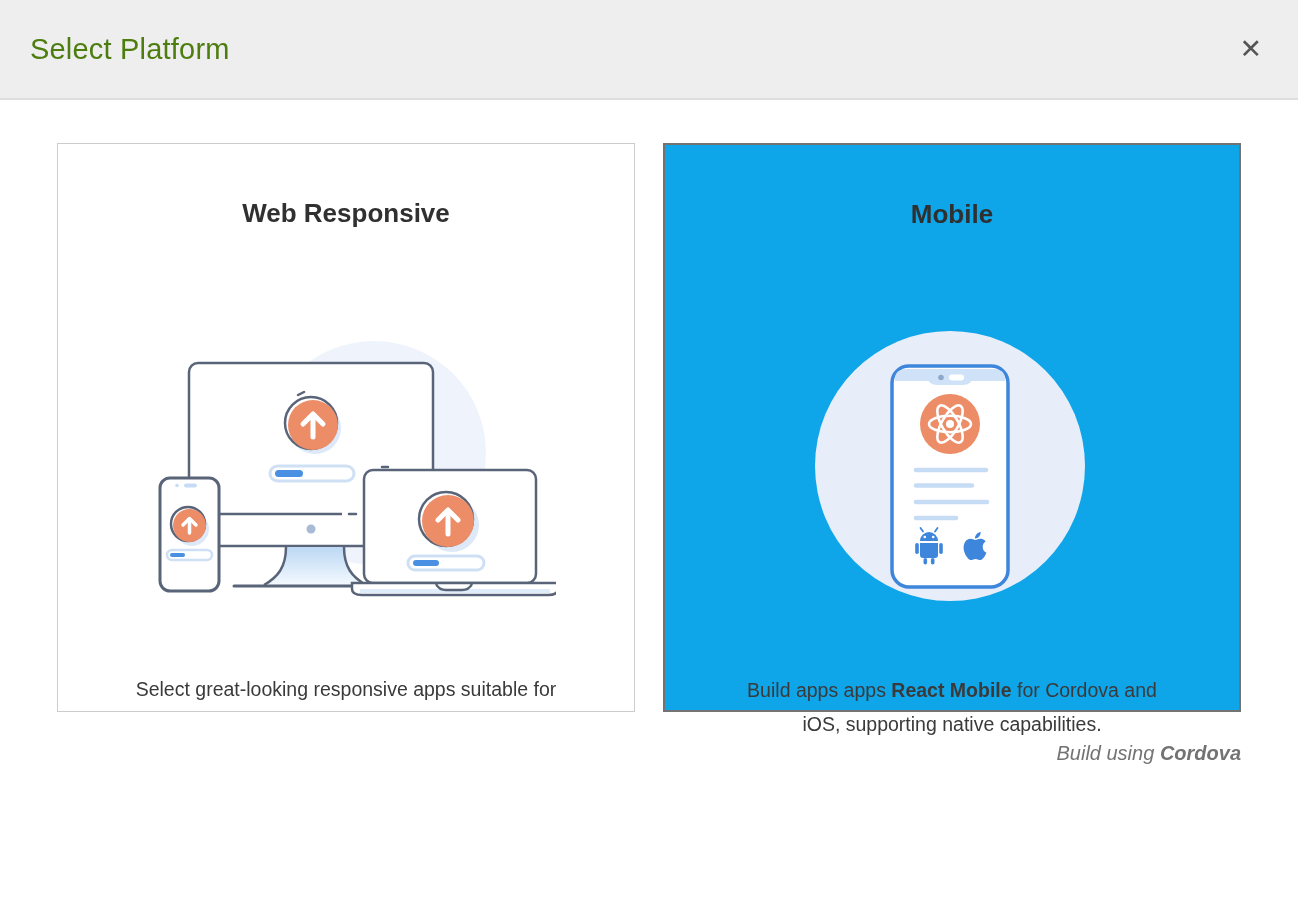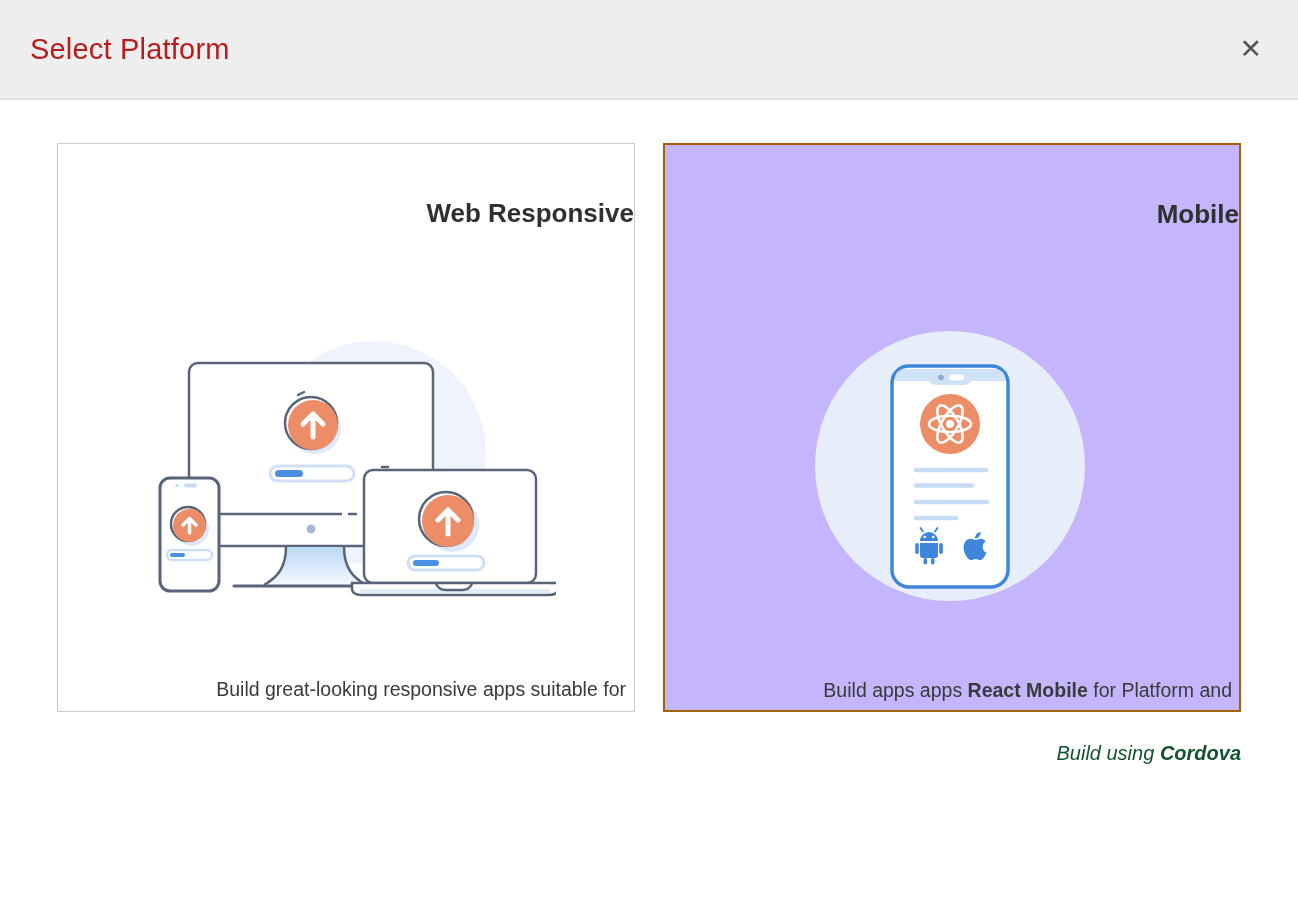--- a/index.html
+++ b/index.html
@@ -15,21 +15,21 @@
     height: 100px;
     background: #eeeeee;
     border-bottom: 2px solid #dedede;
     display: flex;
     align-items: center;
     padding: 0 30px;
   }
   .dialog-title {
     font-size: 29px;
     font-weight: 500;
-    color: #b91c1c;
+    color: #4d7c0f;
     letter-spacing: 0.2px;
   }
   .close-btn {
     margin-left: auto;
     background: none;
     border: none;
     cursor: pointer;
     font-size: 27px;
     color: #555;
     line-height: 1;
@@ -39,26 +39,26 @@
   .cards {
     display: flex;
     width: 1184px;
     margin: 43px auto 0;
   }
   .card {
     width: 50%;
     height: 569px;
     background: #ffffff;
     border: 1px solid #cccccc;
-    text-align: right;
+    text-align: center;
     cursor: pointer;
   }
   .card.selected {
-    background: #c4b5fd;
-    border: 2px solid #a16207;
+    background: #0ea5e9;
+    border: 2px solid #737373;
     margin-left: 28px;
   }
   .card-title {
     padding-top: 52px;
     font-size: 26px;
     font-weight: bold;
     color: #303030;
     line-height: 34px;
   }
   .card-illustration {
@@ -77,21 +77,21 @@
   }
   
   .footer-row {
     width: 1184px;
     margin: 30px auto 0;
     text-align: right;
   }
   .cordova-link {
     font-size: 20px;
     font-style: italic;
-    color: #14532d;
+    color: #737373;
     text-decoration: none;
     cursor: pointer;
   }
   .cordova-link b { font-weight: bold; }
 </style>
 </head>
 <body>
 
 <div class="dialog">
 
@@ -168,21 +168,21 @@
               <g stroke="#ffffff" stroke-width="3.5" stroke-linecap="round" stroke-linejoin="round" fill="none">
                 <line x1="53.5" y1="215" x2="53.5" y2="201"></line>
                 <polyline points="47,207 53.5,200.5 60,207"></polyline>
               </g>
               <rect x="31" y="232" width="45" height="10" rx="5" fill="#ffffff" stroke="#cfe0f4" stroke-width="2.5"></rect>
               <rect x="34" y="235" width="15" height="4" rx="2" fill="#4a90e2"></rect>
             </g>
           </svg>
         </div>
 
-        <p class="card-desc"><span>Build great-looking responsive apps suitable for</span><br></p>
+        <p class="card-desc"><span>Select great-looking responsive apps suitable for</span><br></p>
       </div>
 
       <div class="card selected">
         <h2 class="card-title">Mobile</h2>
 
         <div class="card-illustration">
           <svg width="300" height="290" viewBox="0 0 300 290">
 
             <circle cx="148" cy="147" r="135" fill="#e7eef9"></circle>
 
@@ -223,21 +223,21 @@
                 <rect x="128.9" y="239" width="3.6" height="6.5" rx="1.8"></rect>
               </g>
 
               <g fill="#3e86dc" transform="translate(159,213) scale(1.3)">
                 <path d="M12.152 6.896c-.948 0-2.415-1.078-3.96-1.04-2.04.027-3.91 1.183-4.961 3.014-2.117 3.675-.546 9.103 1.519 12.09 1.013 1.454 2.208 3.09 3.792 3.039 1.52-.065 2.09-.987 3.935-.987 1.831 0 2.35.987 3.96.948 1.637-.026 2.676-1.48 3.676-2.948 1.156-1.688 1.636-3.325 1.662-3.415-.039-.013-3.182-1.221-3.22-4.857-.026-3.04 2.48-4.494 2.597-4.559-1.429-2.09-3.623-2.324-4.39-2.376-2-.156-3.675 1.09-4.61 1.09zM15.53 3.83c.843-1.012 1.4-2.427 1.245-3.83-1.207.052-2.662.805-3.532 1.818-.78.896-1.454 2.338-1.273 3.714 1.338.104 2.715-.688 3.559-1.701" transform="scale(0.9)"></path>
               </g>
             </g>
           </svg>
         </div>
 
-        <p class="card-desc"><span>Build apps apps </span><b>React Mobile</b><span> for Platform and</span><br></p>
+        <p class="card-desc"><span>Build apps apps </span><b>React Mobile</b><span> for Cordova and</span><br><span>iOS, supporting native capabilities.</span></p>
       </div>
 
     </div>
 
     <div class="footer-row">
       <a class="cordova-link"><span>Build using </span><b>Cordova</b></a>
     </div>
   </main>
 
 </div>

